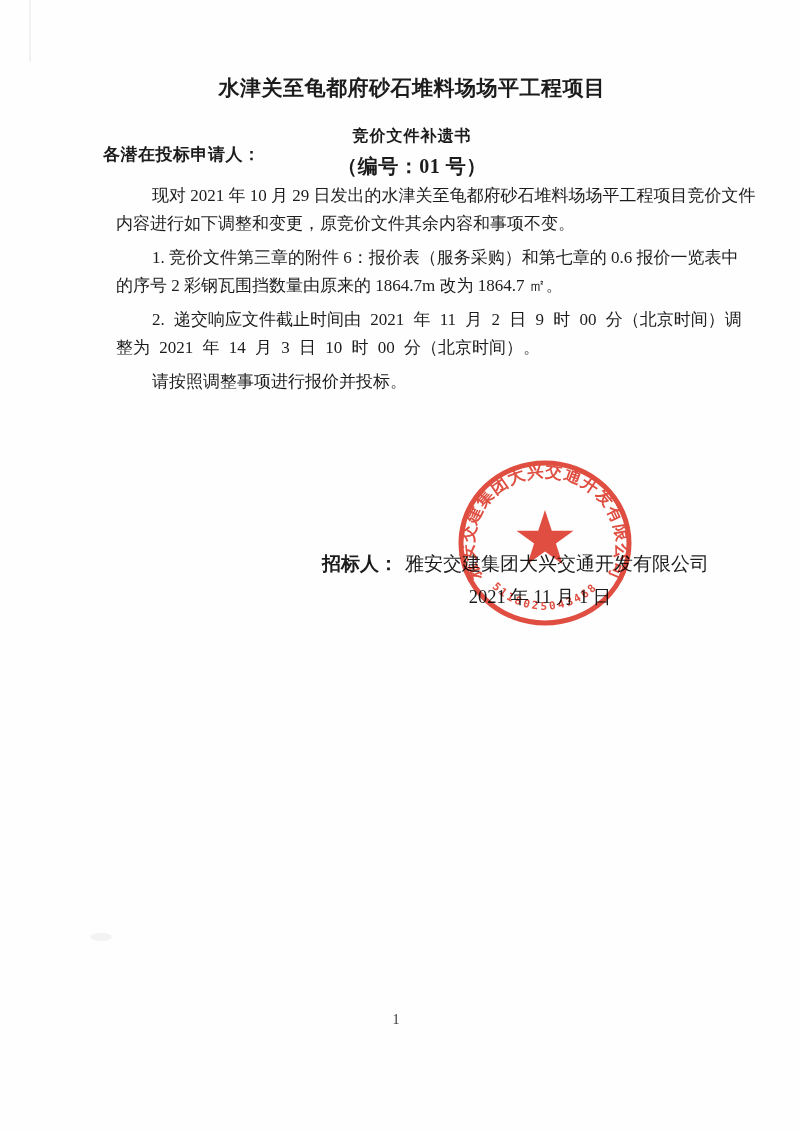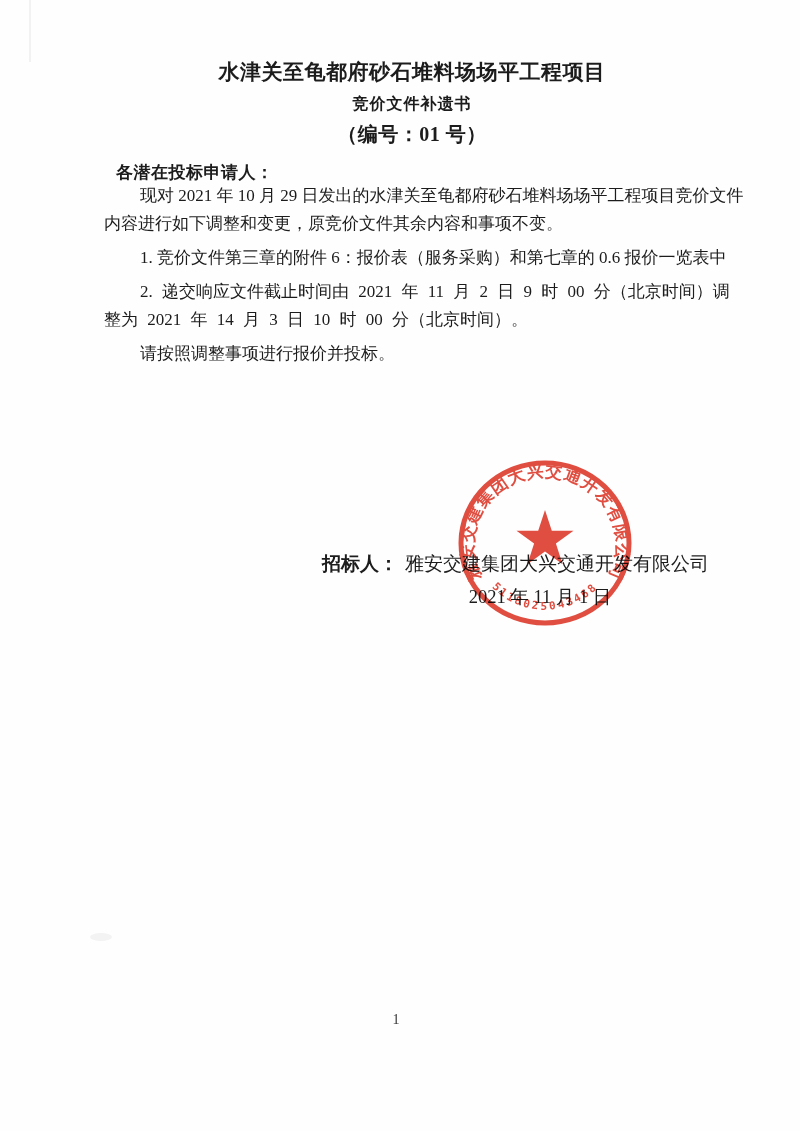--- a/index.html
+++ b/index.html
@@ -13,30 +13,30 @@
     overflow:hidden;
   }
   .scan-line{
     position:absolute;left:29px;top:0;width:2px;height:62px;
     background:#ededed;opacity:.7;
   }
   .title-block{
     position:absolute;left:104px;top:56px;width:616px;
     text-align:center;font-weight:bold;
   }
-  .title-1{font-size:21px;line-height:32px;letter-spacing:.5px;margin:0;}
+  .title-1{font-size:21px;line-height:32px;letter-spacing:.5px;margin:16px;}
   .title-2{font-size:16px;line-height:31px;letter-spacing:1px;margin:0;}
   .title-3{font-size:20px;line-height:30px;letter-spacing:.5px;margin:0;text-align:center;}
   .salutation{
-    position:absolute;left:116px;top:143px;
+    position:absolute;left:103px;top:143px;
     font-family:"Liberation Sans","DejaVu Sans",sans-serif;
-    font-weight:bold;font-size:17px;letter-spacing:.5px;margin-top:18px;
+    font-weight:bold;font-size:17px;letter-spacing:.5px;
   }
   .body-block{
-    position:absolute;left:104px;top:182px;width:624px;
+    position:absolute;left:116px;top:182px;width:624px;
     font-size:17px;line-height:28px;
   }
   .body-line{white-space:nowrap;}
   .body-line.indent{text-indent:36px;}
   .body-line.para-start{margin-top:6px;}
   .body-line.spread{word-spacing:5px;}
   .sig-line{
     position:absolute;left:322px;top:551px;
     font-size:19px;line-height:26px;white-space:nowrap;
   }
@@ -78,20 +78,21 @@
     <div class="title-2">竞价文件补遗书</div>
     <div class="title-3">（编号：01 号）</div>
   </div>
 
   <div class="salutation">各潜在投标申请人：</div>
 
   <div class="body-block">
     <div class="body-line indent">现对 2021 年 10 月 29 日发出的水津关至龟都府砂石堆料场场平工程项目竞价文件</div>
     <div class="body-line">内容进行如下调整和变更，原竞价文件其余内容和事项不变。</div>
     <div class="body-line indent para-start">1. 竞价文件第三章的附件 6：报价表（服务采购）和第七章的 0.6 报价一览表中</div>
+    <div class="body-line">的序号 2 彩钢瓦围挡数量由原来的 1864.7m 改为 1864.7 ㎡。</div>
     <div class="body-line indent para-start spread">2. 递交响应文件截止时间由 2021 年 11 月 2 日 9 时 00 分（北京时间）调</div>
     <div class="body-line spread">整为 2021 年 14 月 3 日 10 时 00 分（北京时间）。</div>
     <div class="body-line indent para-start">请按照调整事项进行报价并投标。</div>
   </div>
 
   <div class="sig-line">
     <span class="lbl">招标人：</span><span>雅安交建集团大兴交通开发有限公司</span>
   </div>
 
   <div class="sig-date">2021 年 11 月 1 日</div>

